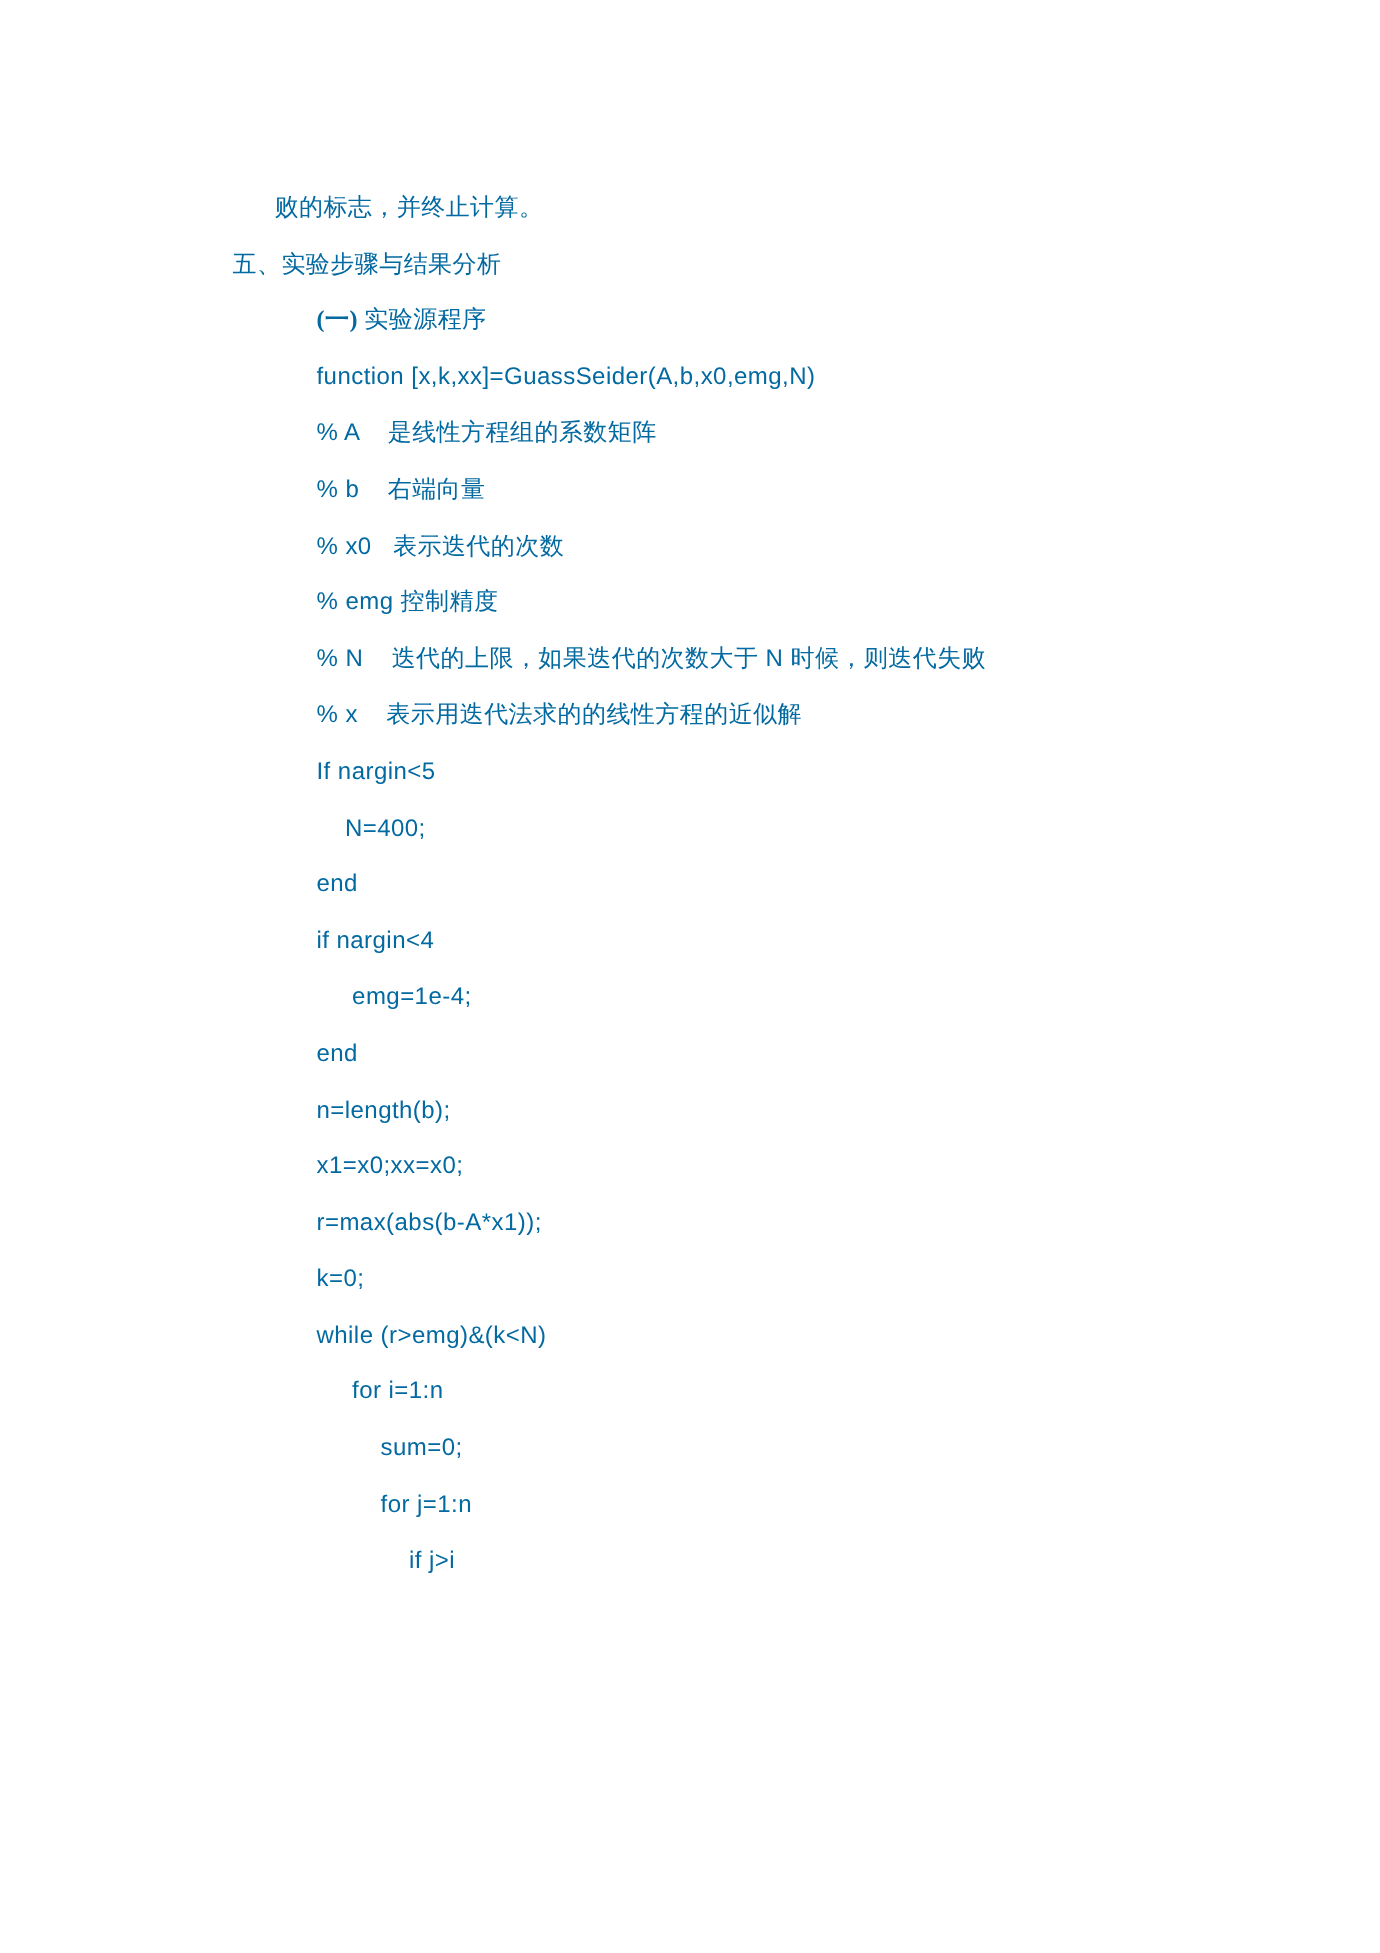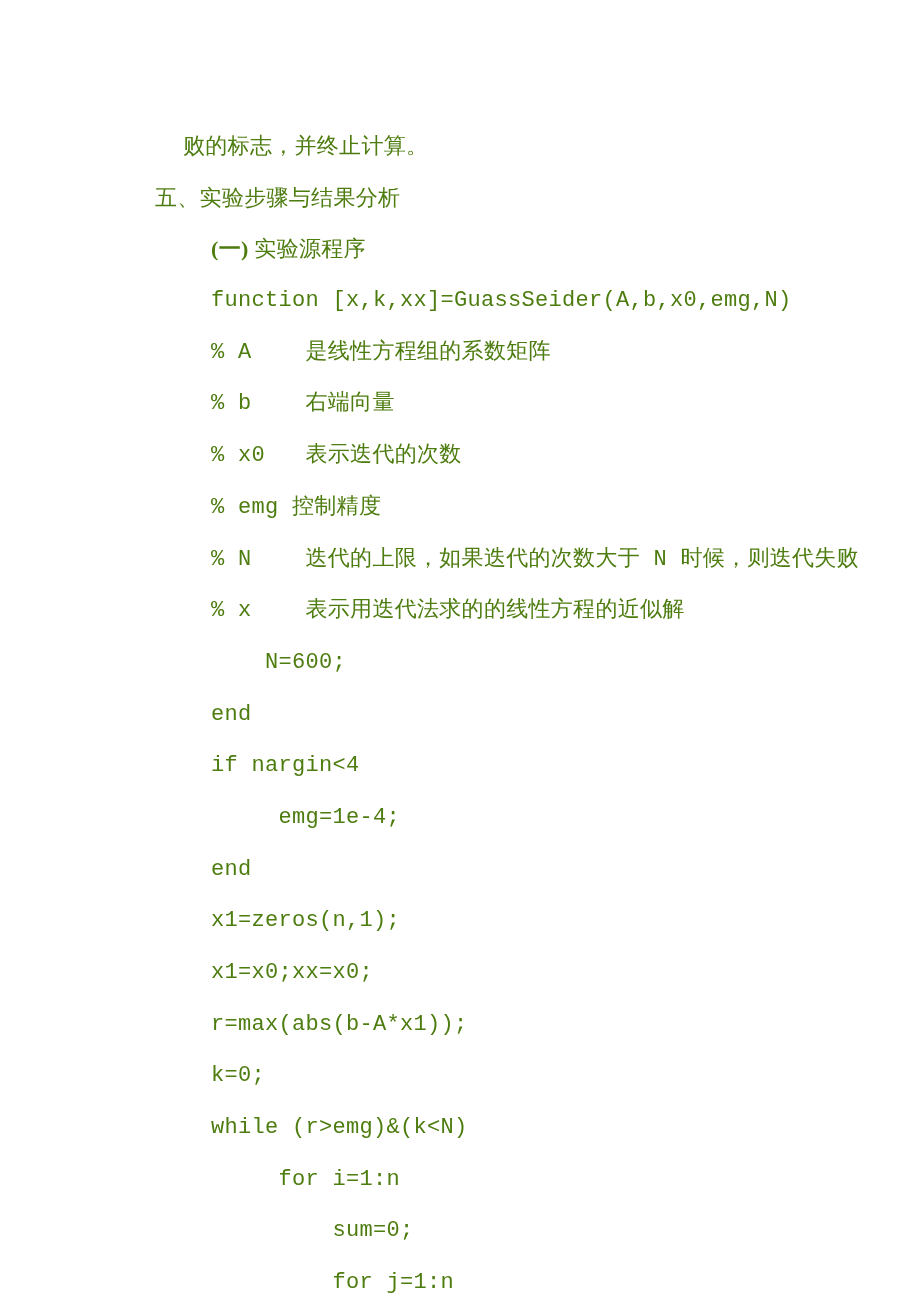--- a/index.html
+++ b/index.html
@@ -11,34 +11,34 @@
       width: 920px;
       background: #ffffff;
       font-family: "SimSun", "宋体", serif;
     }
     .page {
       padding: 120px 120px 80px 155px;
       width: 920px;
       min-height: 1302px;
     }
     .line {
-      font-size: 22px;
+      font-size: 16px;
       line-height: 2.35;
-      color: #4d7c0f;
+      color: #0369a1;
       white-space: pre;
       letter-spacing: 0.3px;
     }
     .indent-1 {
       padding-left: 28px;
     }
     .indent-2 {
       padding-left: 56px;
     }
     .mono {
-      font-family: Liberation Mono, monospace;
+      font-family: Liberation Sans, sans-serif;
     }
     .heading-row {
       display: flex;
       align-items: baseline;
     }
     .sub-heading-num {
       font-weight: bold;
     }
   </style>
 </head>
@@ -49,26 +49,27 @@
       <div class="line indent-1">败的标志，并终止计算。</div>
       <div class="line">五、实验步骤与结果分析</div>
       <div class="line indent-2 heading-row"><span class="sub-heading-num">(一) </span><span class="">实验源程序</span></div>
       <div class="line indent-2 mono">function [x,k,xx]=GuassSeider(A,b,x0,emg,N)</div>
       <div class="line indent-2 mono">% A    是线性方程组的系数矩阵</div>
       <div class="line indent-2 mono">% b    右端向量</div>
       <div class="line indent-2 mono">% x0   表示迭代的次数</div>
       <div class="line indent-2 mono">% emg 控制精度</div>
       <div class="line indent-2 mono">% N    迭代的上限，如果迭代的次数大于 N 时候，则迭代失败</div>
       <div class="line indent-2 mono">% x    表示用迭代法求的的线性方程的近似解</div>
-      <div class="line indent-2 mono">    N=600;</div>
+      <div class="line indent-2 mono">If nargin&lt;5</div>
+      <div class="line indent-2 mono">    N=400;</div>
       <div class="line indent-2 mono">end</div>
       <div class="line indent-2 mono">if nargin&lt;4</div>
       <div class="line indent-2 mono">     emg=1e-4;</div>
       <div class="line indent-2 mono">end</div>
-      <div class="line indent-2 mono">x1=zeros(n,1);</div>
+      <div class="line indent-2 mono">n=length(b);</div>
       <div class="line indent-2 mono">x1=x0;xx=x0;</div>
       <div class="line indent-2 mono">r=max(abs(b-A*x1));</div>
       <div class="line indent-2 mono">k=0;</div>
       <div class="line indent-2 mono">while (r&gt;emg)&amp;(k&lt;N)</div>
       <div class="line indent-2 mono">     for i=1:n</div>
       <div class="line indent-2 mono">         sum=0;</div>
       <div class="line indent-2 mono">         for j=1:n</div>
       <div class="line indent-2 mono">             if j&gt;i</div>
     </div>
 </div>

